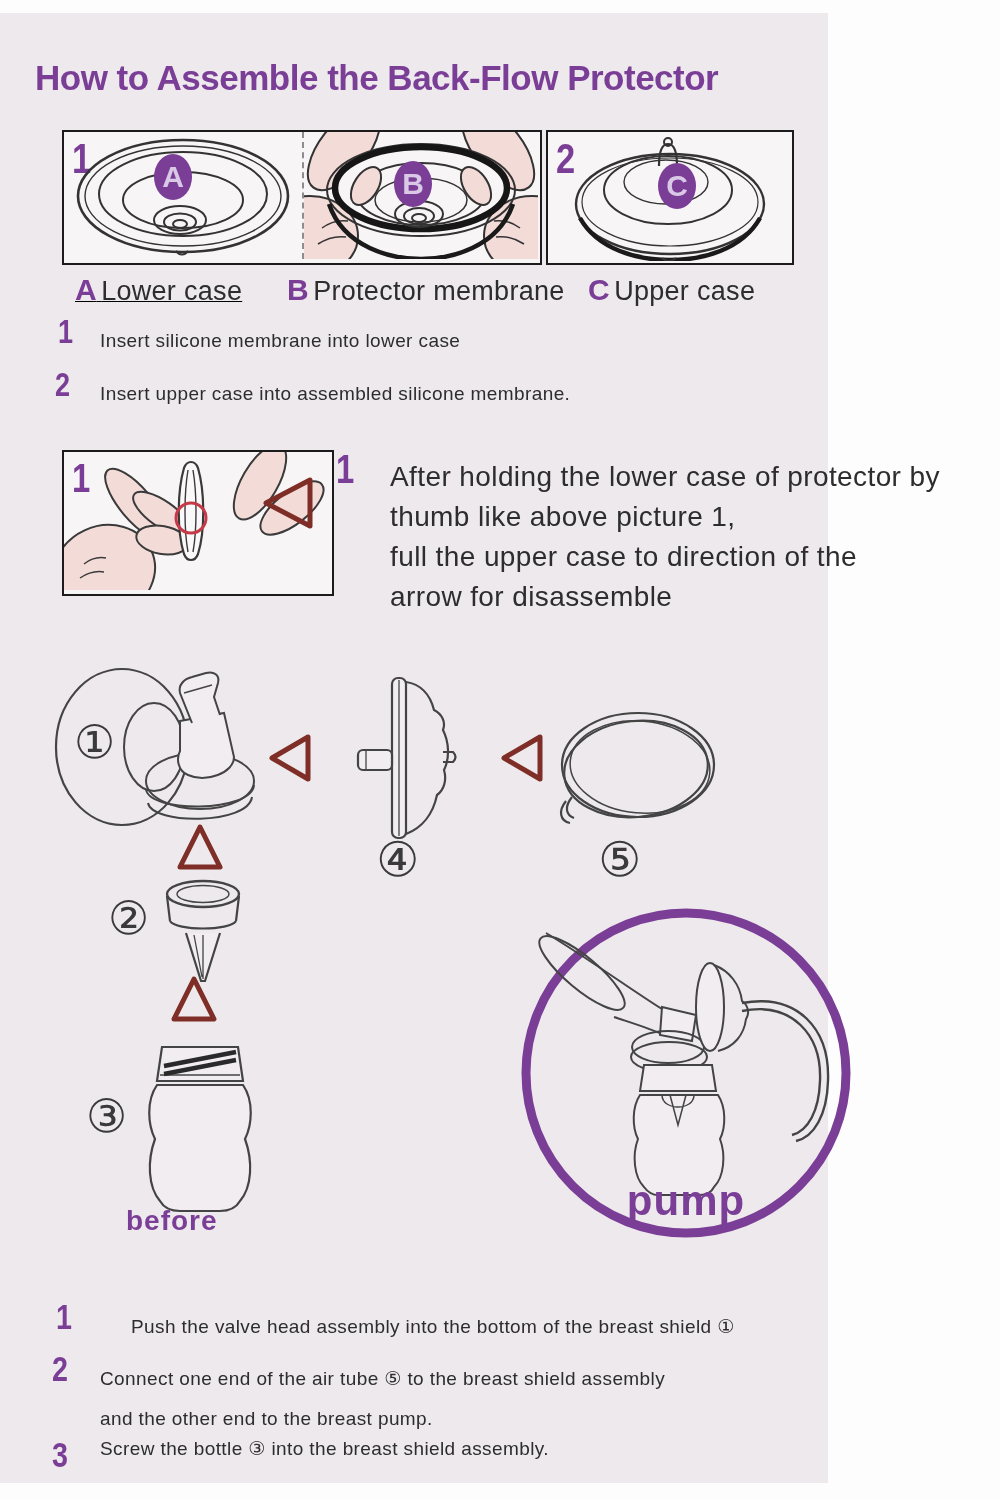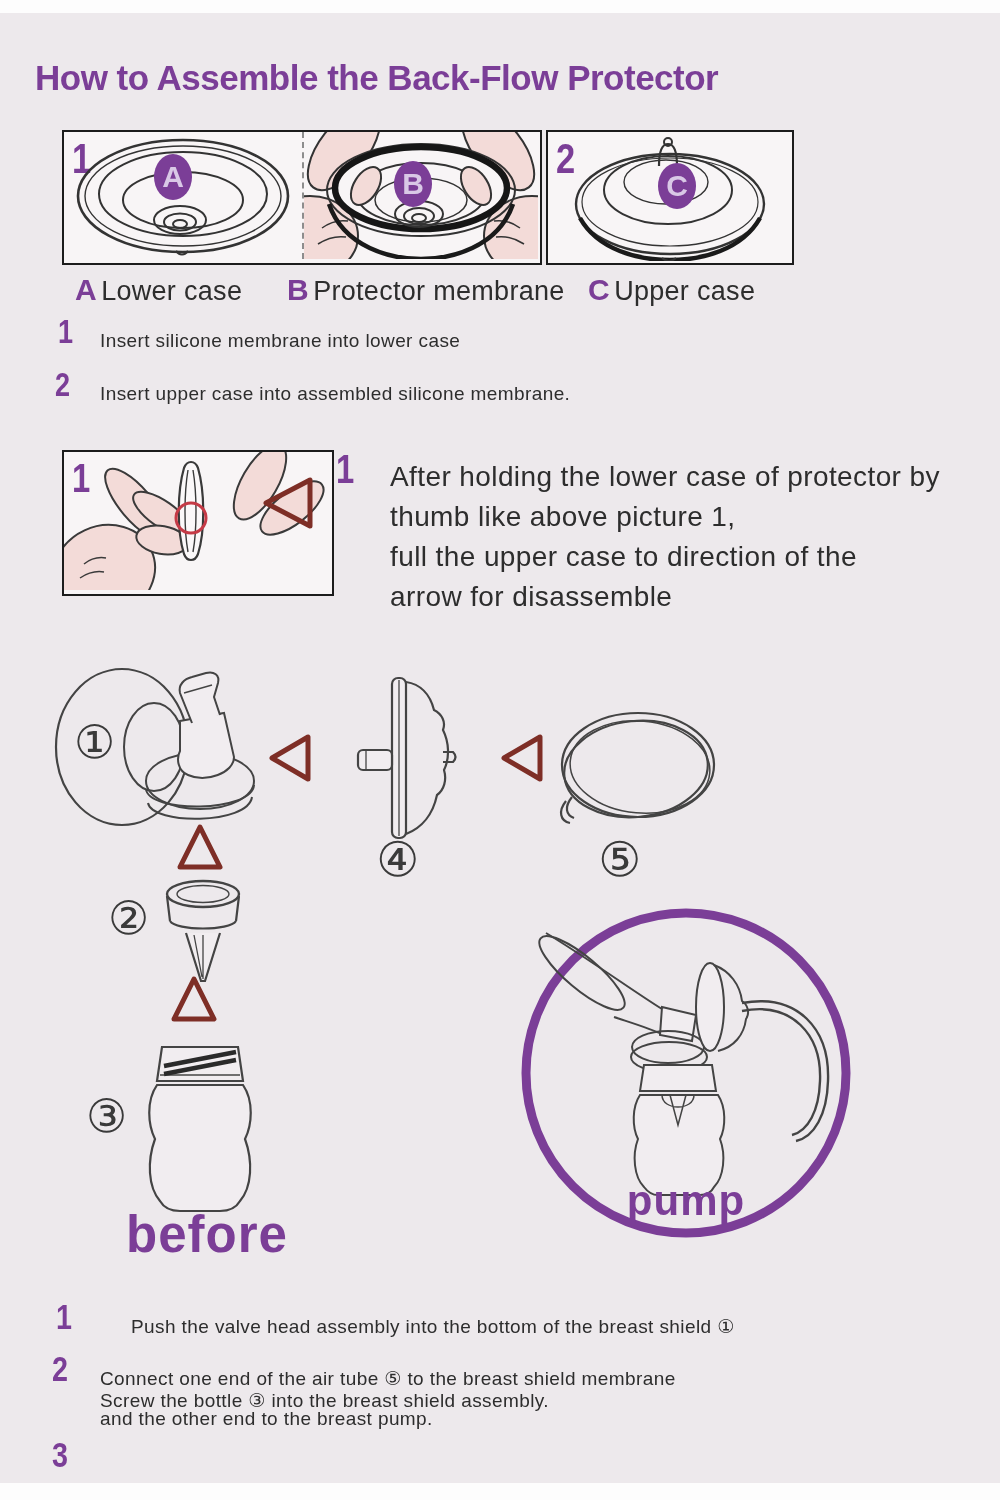--- a/index.html
+++ b/index.html
@@ -1,18 +1,18 @@
 <!DOCTYPE html>
 <html><head>
 <meta charset="utf-8">
 <style>
   html,body{margin:0;padding:0;}
   body{font-family:"Liberation Sans","DejaVu Sans",sans-serif;background:#fff;}
   .page{position:relative;width:1000px;height:1500px;background:#fdfdfd;overflow:hidden;}
-  .content{position:absolute;left:0;top:13px;width:1000px;height:1470px;background:#ede9ec;}
+  .content{position:absolute;left:0;top:13px;width:828px;height:1470px;background:#ede9ec;}
   .abs{position:absolute;}
   h1,h2{margin:0;}
   .ttl{color:#7b3e97;font-weight:700;letter-spacing:-.5px;}
   .purple-num{color:#7b3e97;font-weight:700;line-height:1;transform:scaleX(.82);transform-origin:left top;}
   .panel{position:absolute;background:#f8f5f6;border:2px solid #1c1c1c;}
   .badge{position:absolute;background:#7b3e97;color:#d9c8e6;font-weight:700;
          display:flex;align-items:center;justify-content:center;border-radius:50%;}
   .legend-letter{color:#7b3e97;font-weight:700;font-size:30px;}
   .legend-text{color:#2d2d2d;font-size:27px;letter-spacing:.3px;}
   .step-text{color:#2d2d2d;font-size:19px;letter-spacing:.4px;line-height:40px;white-space:pre-line;}
@@ -78,21 +78,21 @@
         <circle cx="110" cy="8" r="4"></circle>
         <path d="M22,84 C40,116 80,126 112,126 C144,126 184,116 202,84" stroke="#1a1a1a" stroke-width="4.5"></path>
         <path d="M104,124 q7,6 14,0"></path>
       </svg>
     </div>
 
     <div class="badge" style="left:154px;top:141px;width:38px;height:46px;font-size:30px;">A</div>
     <div class="badge" style="left:394px;top:148px;width:38px;height:46px;font-size:30px;">B</div>
     <div class="badge" style="left:658px;top:150px;width:38px;height:46px;font-size:30px;">C</div>
 
-    <div class="abs" style="left:75px;top:260px;">
+    <div class="abs" style="left:75px;top:260px;text-decoration:underline;">
       <span class="legend-letter">A</span>
       <span class="legend-text">Lower case</span>
     </div>
     <div class="abs" style="left:287px;top:260px;">
       <span class="legend-letter">B</span>
       <span class="legend-text">Protector membrane</span>
     </div>
     <div class="abs" style="left:588px;top:260px;">
       <span class="legend-letter">C</span>
       <span class="legend-text">Upper case</span>
@@ -183,21 +183,21 @@
 
     <svg class="abs" style="left:136px;top:1026px;" width="128" height="174" viewBox="0 0 128 174" fill="none" stroke="#444" stroke-width="2.2">
       <path d="M26,8 L102,8 L107,42 L21,42 Z" fill="#f1edf0"></path>
       <path d="M24,36 L104,36" stroke-width="1.3"></path>
       <path d="M28,27 L100,13 M28,35 L100,21" stroke="#2a2a2a" stroke-width="4.5"></path>
       <path d="M21,46 C10,62 12,86 19,100 C11,122 12,148 24,162 C28,169 36,172 44,172 L84,172 C92,172 100,169 104,162 C116,148 117,122 109,100 C116,86 118,62 107,46 Z" fill="#f1edf0"></path>
       <path d="M21,46 L107,46" stroke-width="1.3"></path>
     </svg>
     <div class="cnum abs" style="left:86px;top:1080px;font-size:46px;">③</div>
 
-    <div class="before-after abs" style="left:126px;top:1192px;font-size:51px;">before</div>
+    <div class="before-after abs" style="left:126px;top:1192px;font-size:28px;">before</div>
 
     <div class="abs" style="left:486px;top:876px;width:410px;height:375px;">
       <svg width="410" height="375" viewBox="0 0 410 375" fill="none" stroke="#444" stroke-width="2">
         <circle cx="200" cy="184" r="160" stroke="#7b3e97" stroke-width="9"></circle>
         <ellipse cx="96" cy="84" rx="16" ry="54" transform="rotate(-50 96 84)"></ellipse>
         <path d="M60,44 C100,68 150,104 176,120 M128,128 C146,134 166,140 178,146"></path>
         <path d="M176,118 L210,126 L206,152 L174,146 Z" fill="#f1edf0"></path>
         <ellipse cx="182" cy="158" rx="36" ry="16"></ellipse>
         <ellipse cx="183" cy="168" rx="38" ry="15"></ellipse>
         <ellipse cx="224" cy="118" rx="14" ry="44" fill="#f1edf0"></ellipse>
@@ -208,20 +208,20 @@
         <path d="M154,206 L232,206" stroke-width="1.3"></path>
         <path d="M184,206 L192,236 L200,206 M176,206 C176,222 208,222 208,206" stroke-width="1.5"></path>
       </svg>
       <div class="before-after abs" style="left:58px;top:288px;width:284px;text-align:center;font-size:42px;">pump</div>
     </div>
 
     <div class="purple-num abs" style="left:56px;top:1286px;font-size:35px;">1</div>
     <div class="step-text abs" style="left:100px;top:1294px;width:880px;margin-left:31px;">Push the valve head assembly into the bottom of the breast shield ①</div>
 
     <div class="purple-num abs" style="left:52px;top:1338px;font-size:35px;">2</div>
-    <div class="step-text abs" style="left:100px;top:1346px;width:860px;">Connect one end of the air tube ⑤ to the breast shield membrane
+    <div class="step-text abs" style="left:100px;top:1346px;width:860px;">Connect one end of the air tube ⑤ to the breast shield assembly
 and the other end to the breast pump.</div>
 
     <div class="purple-num abs" style="left:52px;top:1424px;font-size:35px;">3</div>
-    <div class="step-text abs" style="left:100px;top:1368px;width:880px;">Screw the bottle ③ into the breast shield assembly.</div>
+    <div class="step-text abs" style="left:100px;top:1416px;width:880px;">Screw the bottle ③ into the breast shield assembly.</div>
 
   </div>
 </div>
 
 </body></html>

